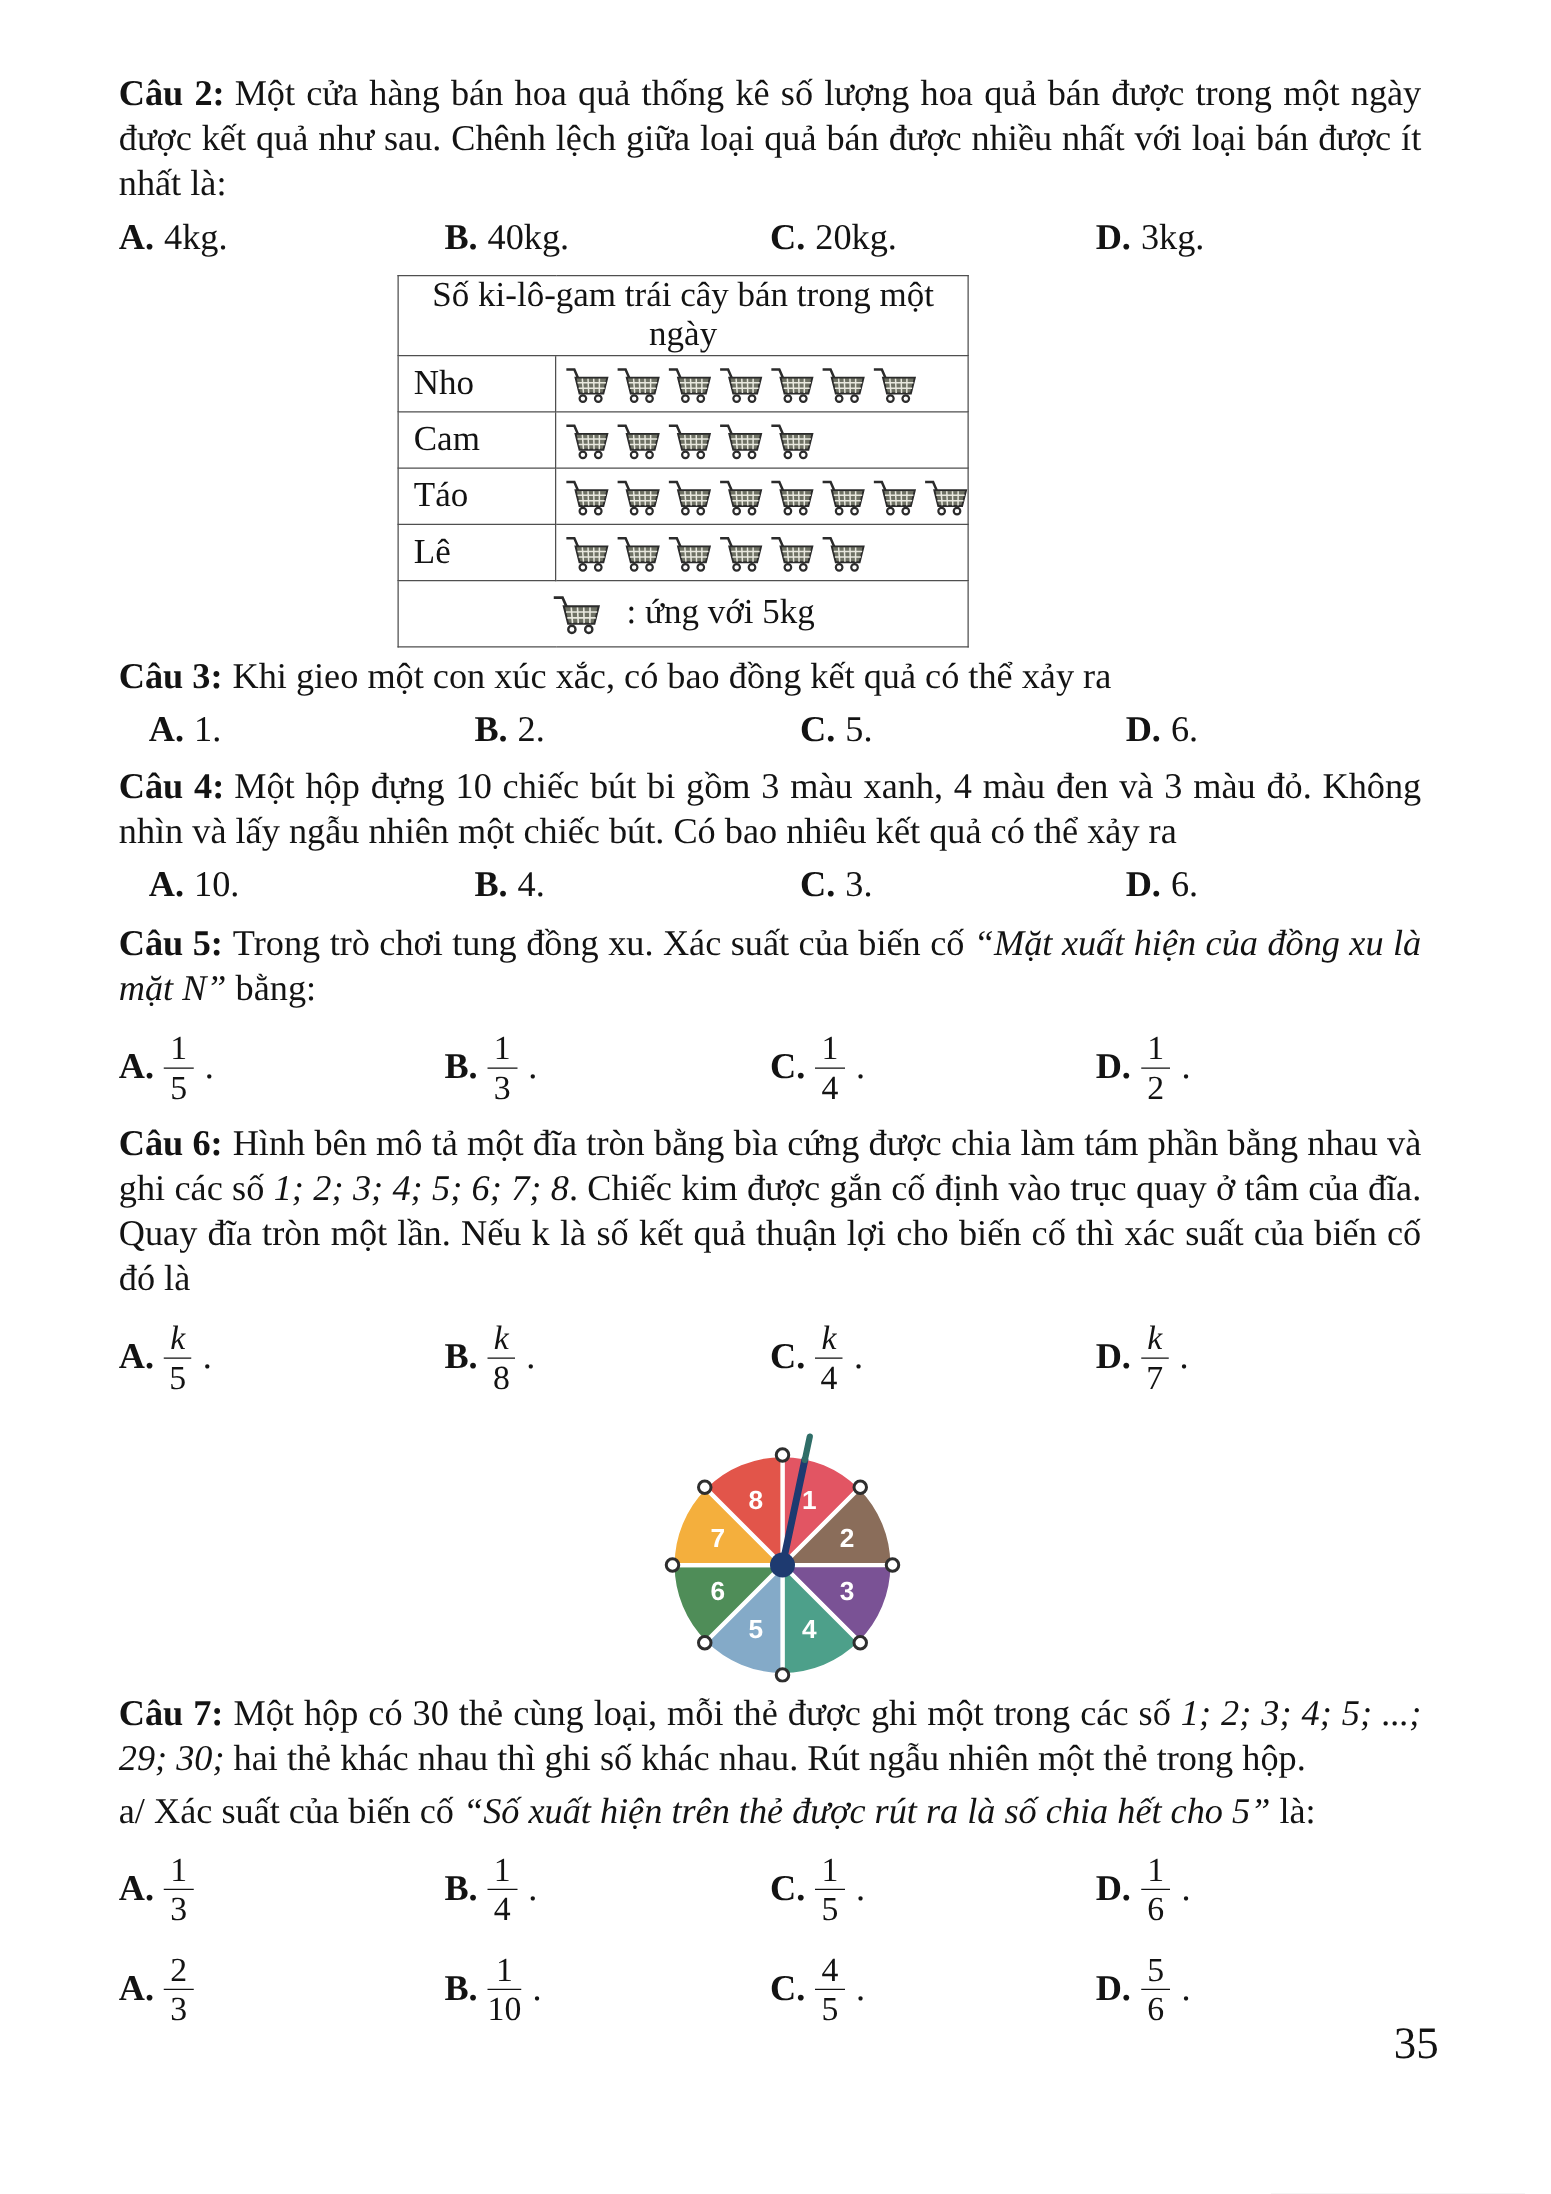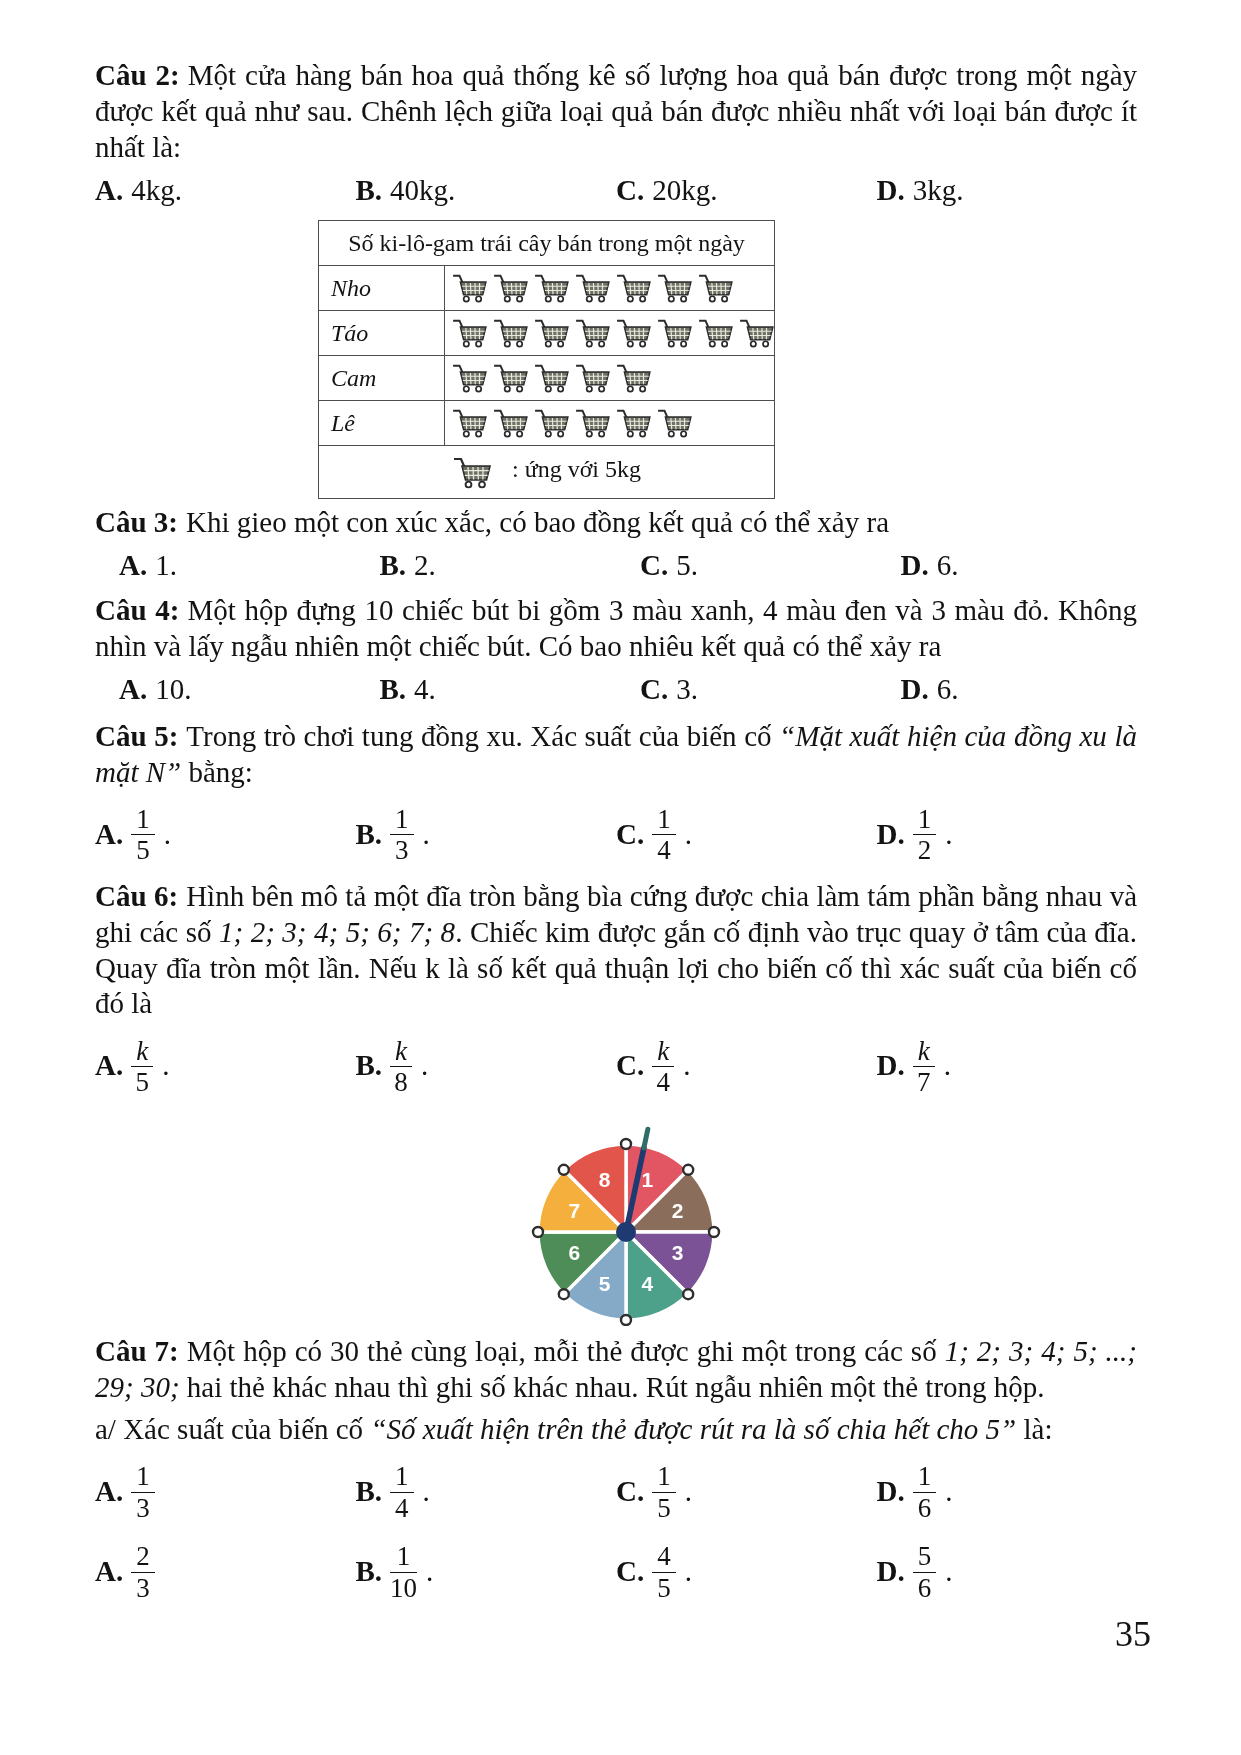--- a/index.html
+++ b/index.html
@@ -26,26 +26,26 @@
   .ol{font-weight:bold;margin-right:8px;}
   .frac{display:inline-block;text-align:center;line-height:1.05;vertical-align:middle;font-size:27px;}
   .frac .n{display:block;border-bottom:1.8px solid #111;padding:0 5px 1px 5px;}
   .frac .d{display:block;padding-top:1px;}
   .sfx{margin-left:9px;}
   .mt4{margin-top:4px;} .mt6{margin-top:6px;} .mt8{margin-top:8px;} .mt10{margin-top:10px;}
 
   table.picto{
     border-collapse:collapse;table-layout:fixed;
     width:457px;margin:10px 0 6px 223px;
-    font-size:24px;line-height:1.1;
+    font-size:28px;line-height:1.1;
   }
   .picto td{border:1.6px solid #4f4f4f;}
   .picto .ttitle{text-align:center;height:42px;}
   .picto .thc{text-align:center;height:42px;}
-  .picto td.fruit{padding-left:12px;height:42px;font-style:italic;}
+  .picto td.fruit{padding-left:12px;height:42px;}
   .picto td.carts{white-space:nowrap;padding:3px 0 3px 6px;overflow:visible;}
   .picto td.carts svg{vertical-align:middle;margin-right:4px;}
   .picto td.legend{text-align:center;height:50px;border-top:1.6px solid #4f4f4f;}
   .picto td.legend svg{vertical-align:middle;}
   .picto .ltext{margin-left:20px;}
 
   .spinner-wrap{margin:12px 0 6px 0;height:212px;}
   .spinner-wrap svg{display:block;margin-left:416px;}
 
   .pagenum{position:absolute;top:1612px;right:90px;font-size:36px;}
@@ -128,40 +128,22 @@
               <circle cx="30" cy="29.5" r="2.9" fill="#fff" stroke="#2b2b2b" stroke-width="1.9"></circle>
             </svg><svg viewBox="0 0 40 34" width="37" height="31">
               <polyline points="2,4 9,4 12.5,12" fill="none" stroke="#2b2b2b" stroke-width="2.2"></polyline>
               <polygon points="10,11 38,11 34.5,25 13.5,25" fill="#6e7164" stroke="#2b2b2b" stroke-width="1.6"></polygon>
               <path d="M11.8,15.6 H36.7 M12.8,20.3 H35.6 M16,12 L17,24.5 M21,12 L21.6,24.5 M26,12 L26.3,24.5 M31,12 L30.9,24.5" stroke="#e9e9df" stroke-width="1.3" fill="none"></path>
               <circle cx="16.5" cy="29.5" r="2.9" fill="#fff" stroke="#2b2b2b" stroke-width="1.9"></circle>
               <circle cx="30" cy="29.5" r="2.9" fill="#fff" stroke="#2b2b2b" stroke-width="1.9"></circle>
             </svg></td>
         </tr>
         <tr>
-          <td class="fruit">Táo</td>
+          <td class="fruit">Cam</td>
           <td class="carts"><svg viewBox="0 0 40 34" width="37" height="31">
-              <polyline points="2,4 9,4 12.5,12" fill="none" stroke="#2b2b2b" stroke-width="2.2"></polyline>
-              <polygon points="10,11 38,11 34.5,25 13.5,25" fill="#6e7164" stroke="#2b2b2b" stroke-width="1.6"></polygon>
-              <path d="M11.8,15.6 H36.7 M12.8,20.3 H35.6 M16,12 L17,24.5 M21,12 L21.6,24.5 M26,12 L26.3,24.5 M31,12 L30.9,24.5" stroke="#e9e9df" stroke-width="1.3" fill="none"></path>
-              <circle cx="16.5" cy="29.5" r="2.9" fill="#fff" stroke="#2b2b2b" stroke-width="1.9"></circle>
-              <circle cx="30" cy="29.5" r="2.9" fill="#fff" stroke="#2b2b2b" stroke-width="1.9"></circle>
-            </svg><svg viewBox="0 0 40 34" width="37" height="31">
-              <polyline points="2,4 9,4 12.5,12" fill="none" stroke="#2b2b2b" stroke-width="2.2"></polyline>
-              <polygon points="10,11 38,11 34.5,25 13.5,25" fill="#6e7164" stroke="#2b2b2b" stroke-width="1.6"></polygon>
-              <path d="M11.8,15.6 H36.7 M12.8,20.3 H35.6 M16,12 L17,24.5 M21,12 L21.6,24.5 M26,12 L26.3,24.5 M31,12 L30.9,24.5" stroke="#e9e9df" stroke-width="1.3" fill="none"></path>
-              <circle cx="16.5" cy="29.5" r="2.9" fill="#fff" stroke="#2b2b2b" stroke-width="1.9"></circle>
-              <circle cx="30" cy="29.5" r="2.9" fill="#fff" stroke="#2b2b2b" stroke-width="1.9"></circle>
-            </svg><svg viewBox="0 0 40 34" width="37" height="31">
-              <polyline points="2,4 9,4 12.5,12" fill="none" stroke="#2b2b2b" stroke-width="2.2"></polyline>
-              <polygon points="10,11 38,11 34.5,25 13.5,25" fill="#6e7164" stroke="#2b2b2b" stroke-width="1.6"></polygon>
-              <path d="M11.8,15.6 H36.7 M12.8,20.3 H35.6 M16,12 L17,24.5 M21,12 L21.6,24.5 M26,12 L26.3,24.5 M31,12 L30.9,24.5" stroke="#e9e9df" stroke-width="1.3" fill="none"></path>
-              <circle cx="16.5" cy="29.5" r="2.9" fill="#fff" stroke="#2b2b2b" stroke-width="1.9"></circle>
-              <circle cx="30" cy="29.5" r="2.9" fill="#fff" stroke="#2b2b2b" stroke-width="1.9"></circle>
-            </svg><svg viewBox="0 0 40 34" width="37" height="31">
               <polyline points="2,4 9,4 12.5,12" fill="none" stroke="#2b2b2b" stroke-width="2.2"></polyline>
               <polygon points="10,11 38,11 34.5,25 13.5,25" fill="#6e7164" stroke="#2b2b2b" stroke-width="1.6"></polygon>
               <path d="M11.8,15.6 H36.7 M12.8,20.3 H35.6 M16,12 L17,24.5 M21,12 L21.6,24.5 M26,12 L26.3,24.5 M31,12 L30.9,24.5" stroke="#e9e9df" stroke-width="1.3" fill="none"></path>
               <circle cx="16.5" cy="29.5" r="2.9" fill="#fff" stroke="#2b2b2b" stroke-width="1.9"></circle>
               <circle cx="30" cy="29.5" r="2.9" fill="#fff" stroke="#2b2b2b" stroke-width="1.9"></circle>
             </svg><svg viewBox="0 0 40 34" width="37" height="31">
               <polyline points="2,4 9,4 12.5,12" fill="none" stroke="#2b2b2b" stroke-width="2.2"></polyline>
               <polygon points="10,11 38,11 34.5,25 13.5,25" fill="#6e7164" stroke="#2b2b2b" stroke-width="1.6"></polygon>
               <path d="M11.8,15.6 H36.7 M12.8,20.3 H35.6 M16,12 L17,24.5 M21,12 L21.6,24.5 M26,12 L26.3,24.5 M31,12 L30.9,24.5" stroke="#e9e9df" stroke-width="1.3" fill="none"></path>
               <circle cx="16.5" cy="29.5" r="2.9" fill="#fff" stroke="#2b2b2b" stroke-width="1.9"></circle>
@@ -180,22 +162,40 @@
               <circle cx="30" cy="29.5" r="2.9" fill="#fff" stroke="#2b2b2b" stroke-width="1.9"></circle>
             </svg><svg viewBox="0 0 40 34" width="37" height="31">
               <polyline points="2,4 9,4 12.5,12" fill="none" stroke="#2b2b2b" stroke-width="2.2"></polyline>
               <polygon points="10,11 38,11 34.5,25 13.5,25" fill="#6e7164" stroke="#2b2b2b" stroke-width="1.6"></polygon>
               <path d="M11.8,15.6 H36.7 M12.8,20.3 H35.6 M16,12 L17,24.5 M21,12 L21.6,24.5 M26,12 L26.3,24.5 M31,12 L30.9,24.5" stroke="#e9e9df" stroke-width="1.3" fill="none"></path>
               <circle cx="16.5" cy="29.5" r="2.9" fill="#fff" stroke="#2b2b2b" stroke-width="1.9"></circle>
               <circle cx="30" cy="29.5" r="2.9" fill="#fff" stroke="#2b2b2b" stroke-width="1.9"></circle>
             </svg></td>
         </tr>
         <tr>
-          <td class="fruit">Cam</td>
+          <td class="fruit">Táo</td>
           <td class="carts"><svg viewBox="0 0 40 34" width="37" height="31">
+              <polyline points="2,4 9,4 12.5,12" fill="none" stroke="#2b2b2b" stroke-width="2.2"></polyline>
+              <polygon points="10,11 38,11 34.5,25 13.5,25" fill="#6e7164" stroke="#2b2b2b" stroke-width="1.6"></polygon>
+              <path d="M11.8,15.6 H36.7 M12.8,20.3 H35.6 M16,12 L17,24.5 M21,12 L21.6,24.5 M26,12 L26.3,24.5 M31,12 L30.9,24.5" stroke="#e9e9df" stroke-width="1.3" fill="none"></path>
+              <circle cx="16.5" cy="29.5" r="2.9" fill="#fff" stroke="#2b2b2b" stroke-width="1.9"></circle>
+              <circle cx="30" cy="29.5" r="2.9" fill="#fff" stroke="#2b2b2b" stroke-width="1.9"></circle>
+            </svg><svg viewBox="0 0 40 34" width="37" height="31">
+              <polyline points="2,4 9,4 12.5,12" fill="none" stroke="#2b2b2b" stroke-width="2.2"></polyline>
+              <polygon points="10,11 38,11 34.5,25 13.5,25" fill="#6e7164" stroke="#2b2b2b" stroke-width="1.6"></polygon>
+              <path d="M11.8,15.6 H36.7 M12.8,20.3 H35.6 M16,12 L17,24.5 M21,12 L21.6,24.5 M26,12 L26.3,24.5 M31,12 L30.9,24.5" stroke="#e9e9df" stroke-width="1.3" fill="none"></path>
+              <circle cx="16.5" cy="29.5" r="2.9" fill="#fff" stroke="#2b2b2b" stroke-width="1.9"></circle>
+              <circle cx="30" cy="29.5" r="2.9" fill="#fff" stroke="#2b2b2b" stroke-width="1.9"></circle>
+            </svg><svg viewBox="0 0 40 34" width="37" height="31">
+              <polyline points="2,4 9,4 12.5,12" fill="none" stroke="#2b2b2b" stroke-width="2.2"></polyline>
+              <polygon points="10,11 38,11 34.5,25 13.5,25" fill="#6e7164" stroke="#2b2b2b" stroke-width="1.6"></polygon>
+              <path d="M11.8,15.6 H36.7 M12.8,20.3 H35.6 M16,12 L17,24.5 M21,12 L21.6,24.5 M26,12 L26.3,24.5 M31,12 L30.9,24.5" stroke="#e9e9df" stroke-width="1.3" fill="none"></path>
+              <circle cx="16.5" cy="29.5" r="2.9" fill="#fff" stroke="#2b2b2b" stroke-width="1.9"></circle>
+              <circle cx="30" cy="29.5" r="2.9" fill="#fff" stroke="#2b2b2b" stroke-width="1.9"></circle>
+            </svg><svg viewBox="0 0 40 34" width="37" height="31">
               <polyline points="2,4 9,4 12.5,12" fill="none" stroke="#2b2b2b" stroke-width="2.2"></polyline>
               <polygon points="10,11 38,11 34.5,25 13.5,25" fill="#6e7164" stroke="#2b2b2b" stroke-width="1.6"></polygon>
               <path d="M11.8,15.6 H36.7 M12.8,20.3 H35.6 M16,12 L17,24.5 M21,12 L21.6,24.5 M26,12 L26.3,24.5 M31,12 L30.9,24.5" stroke="#e9e9df" stroke-width="1.3" fill="none"></path>
               <circle cx="16.5" cy="29.5" r="2.9" fill="#fff" stroke="#2b2b2b" stroke-width="1.9"></circle>
               <circle cx="30" cy="29.5" r="2.9" fill="#fff" stroke="#2b2b2b" stroke-width="1.9"></circle>
             </svg><svg viewBox="0 0 40 34" width="37" height="31">
               <polyline points="2,4 9,4 12.5,12" fill="none" stroke="#2b2b2b" stroke-width="2.2"></polyline>
               <polygon points="10,11 38,11 34.5,25 13.5,25" fill="#6e7164" stroke="#2b2b2b" stroke-width="1.6"></polygon>
               <path d="M11.8,15.6 H36.7 M12.8,20.3 H35.6 M16,12 L17,24.5 M21,12 L21.6,24.5 M26,12 L26.3,24.5 M31,12 L30.9,24.5" stroke="#e9e9df" stroke-width="1.3" fill="none"></path>
               <circle cx="16.5" cy="29.5" r="2.9" fill="#fff" stroke="#2b2b2b" stroke-width="1.9"></circle>

